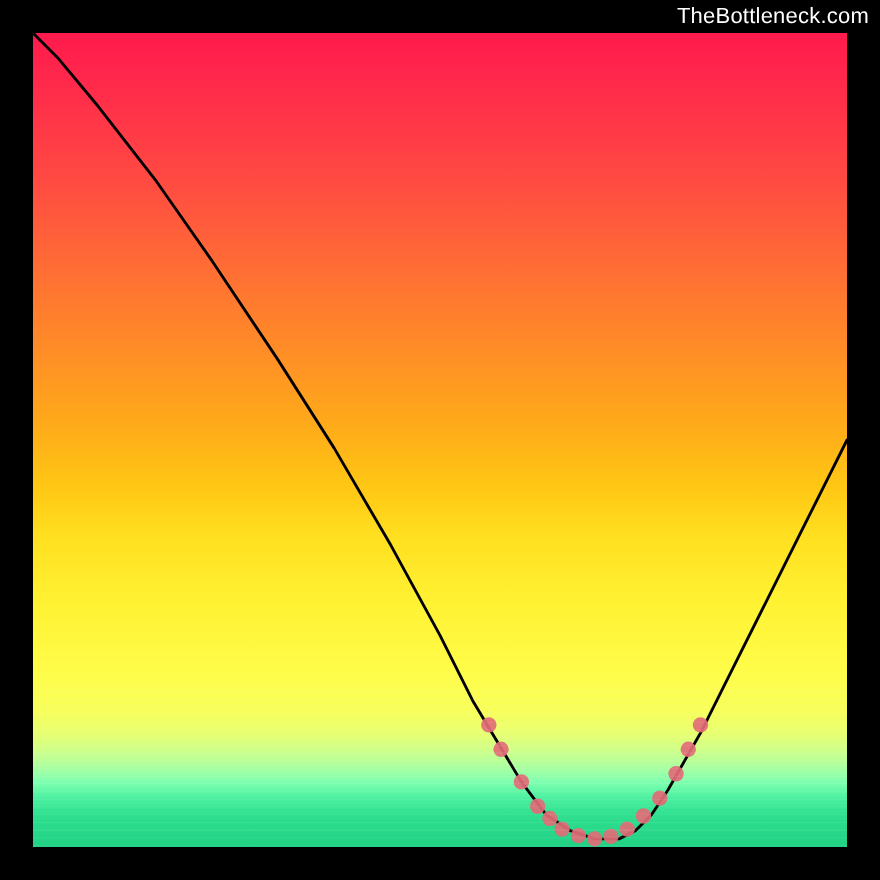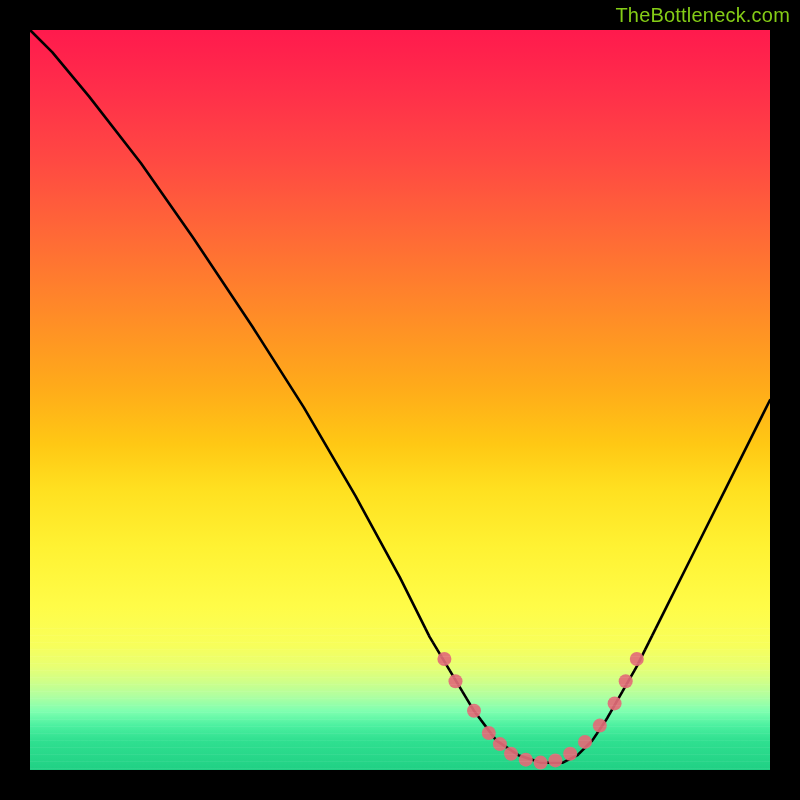--- a/index.html
+++ b/index.html
@@ -68,21 +68,21 @@
     left: 0;
     top: 0;
     width: 740px;
     height: 740px;
     overflow: visible;
   }
   .watermark {
     position: absolute;
     top: 4px;
     right: 10px;
-    color: #84cc16;
+    color: #ffffff;
     font-size: 20px;
     letter-spacing: 0.2px;
     user-select: none;
     text-align: center;
   }
 </style>
 </head>
 <body>
 
 <div class="frame">

